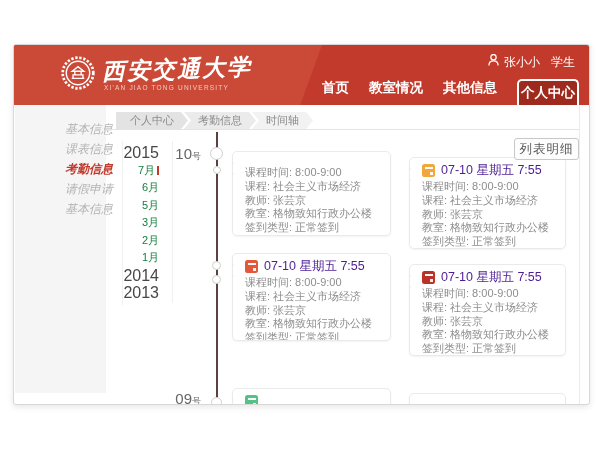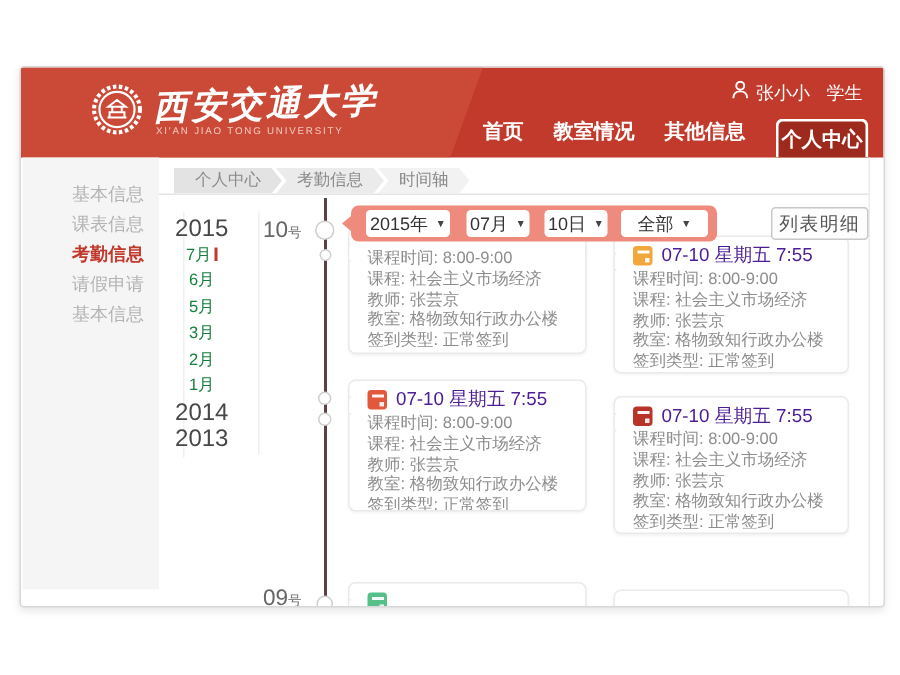--- a/index.html
+++ b/index.html
@@ -20,34 +20,34 @@
   .app-title{position:absolute;left:224px;top:14px;font-size:19px;color:#fff;font-weight:bold;letter-spacing:3px;white-space:nowrap;}
   .user{position:absolute;right:14px;top:9px;display:flex;gap:5px;color:#fff;font-size:12px;cursor:pointer;}
   .user .role{margin-left:6px;}
   .nav{position:absolute;right:10px;bottom:0;display:flex;align-items:flex-end;gap:20px;}
   .nav-item{color:#fff;font-size:13.5px;font-weight:bold;padding-bottom:8px;cursor:pointer;white-space:nowrap;}
   .nav-tab{width:62px;height:26px;background:#9e2a1d;border:2px solid #fff;border-bottom:none;
            border-radius:5px 5px 0 0;color:#fff;font-weight:bold;font-size:13.5px;
            display:flex;align-items:center;justify-content:center;box-sizing:border-box;cursor:pointer;white-space:nowrap;}
   
   .sidebar{position:absolute;left:1px;top:60px;width:91px;height:288px;background:#f5f5f5;}
-  .sidebar-item{height:20px;line-height:20px;padding-left:33px;font-size:12px;color:#b3b3b3;cursor:pointer;white-space:nowrap;}
+  .sidebar-item{height:20px;line-height:20px;padding-left:50px;font-size:12px;color:#b3b3b3;cursor:pointer;white-space:nowrap;font-style:italic;}
   .sidebar-item:first-child{margin-top:14px;}
   .sidebar-item.active{color:#c0392b;font-weight:bold;}
   
   .breadcrumb{position:absolute;left:92px;top:67px;right:9px;height:18px;border-bottom:1px solid #e4e4e4;
               display:flex;align-items:flex-start;padding-left:10px;box-sizing:border-box;}
   .crumb{height:17px;line-height:17px;font-size:11px;color:#8a8a8a;padding:0 14px;cursor:pointer;white-space:nowrap;}
   .crumb.c0{background:#e3e3e3;clip-path:polygon(0 0,calc(100% - 7px) 0,100% 50%,calc(100% - 7px) 100%,0 100%);}
   .crumb.c1{background:#ebebeb;margin-left:-4px;
             clip-path:polygon(0 0,calc(100% - 7px) 0,100% 50%,calc(100% - 7px) 100%,0 100%,7px 50%);}
   .crumb.c2{background:#f2f2f2;margin-left:-4px;
             clip-path:polygon(0 0,calc(100% - 7px) 0,100% 50%,calc(100% - 7px) 100%,0 100%,7px 50%);}
   
-  .years{position:absolute;left:96px;top:99px;width:49px;text-align:center;}
+  .years{position:absolute;left:96px;top:99px;width:49px;text-align:right;}
   .yitem{height:17.5px;line-height:17.5px;font-size:11px;color:#15803d;cursor:pointer;white-space:nowrap;}
   .yitem.year{font-size:16px;color:#474747;}
   .tick{display:inline-block;width:2px;height:9px;background:#c0392b;margin-left:2px;vertical-align:-1px;}
   .vline1{position:absolute;left:108px;top:96px;width:1px;height:164px;background:#f0f0f0;}
   .vline2{position:absolute;left:158px;top:96px;width:1px;height:162px;background:#f0f0f0;}
   .tline{position:absolute;left:202px;top:87px;width:2px;height:272px;background:#5d4140;}
   .node{position:absolute;background:#fff;border:1.5px solid #cfcfcf;border-radius:50%;box-sizing:border-box;z-index:2;}
   .n1{left:196px;top:102px;width:13px;height:13px;}
   .n2{left:199px;top:121px;width:8px;height:8px;}
   .n3{left:198px;top:216px;width:9px;height:9px;}
@@ -149,38 +149,20 @@
         <div class="yitem year">2013</div>
       </div>
 
     <div class="tline"></div>
     <div class="node n1"></div>
     <div class="node n2"></div>
     <div class="node n3"></div>
     <div class="node n4"></div>
     <div class="node n5"></div>
 
-    <div class="filter">
-        <div class="dd dd0">
-          <span class="val">2015年</span>
-          <span class="caret">▼</span>
-        </div>
-        <div class="dd dd1">
-          <span class="val">07月</span>
-          <span class="caret">▼</span>
-        </div>
-        <div class="dd dd2">
-          <span class="val">10日</span>
-          <span class="caret">▼</span>
-        </div>
-        <div class="dd dd3">
-          <span class="val">全部</span>
-          <span class="caret">▼</span>
-        </div>
-      </div>
     <div class="detail-btn">列表明细</div>
 
     <div class="divider"></div>
   <div class="marker m0"><span class="d">10</span><span class="s">号</span></div>
       <div class="marker m1"><span class="d">09</span><span class="s">号</span></div>
       <div class="card card-pos-0">
         <div class="crow">课程时间: 8:00-9:00</div>
         <div class="crow">课程: 社会主义市场经济</div>
         <div class="crow">教师: 张芸京</div>
         <div class="crow">教室: 格物致知行政办公楼</div>

